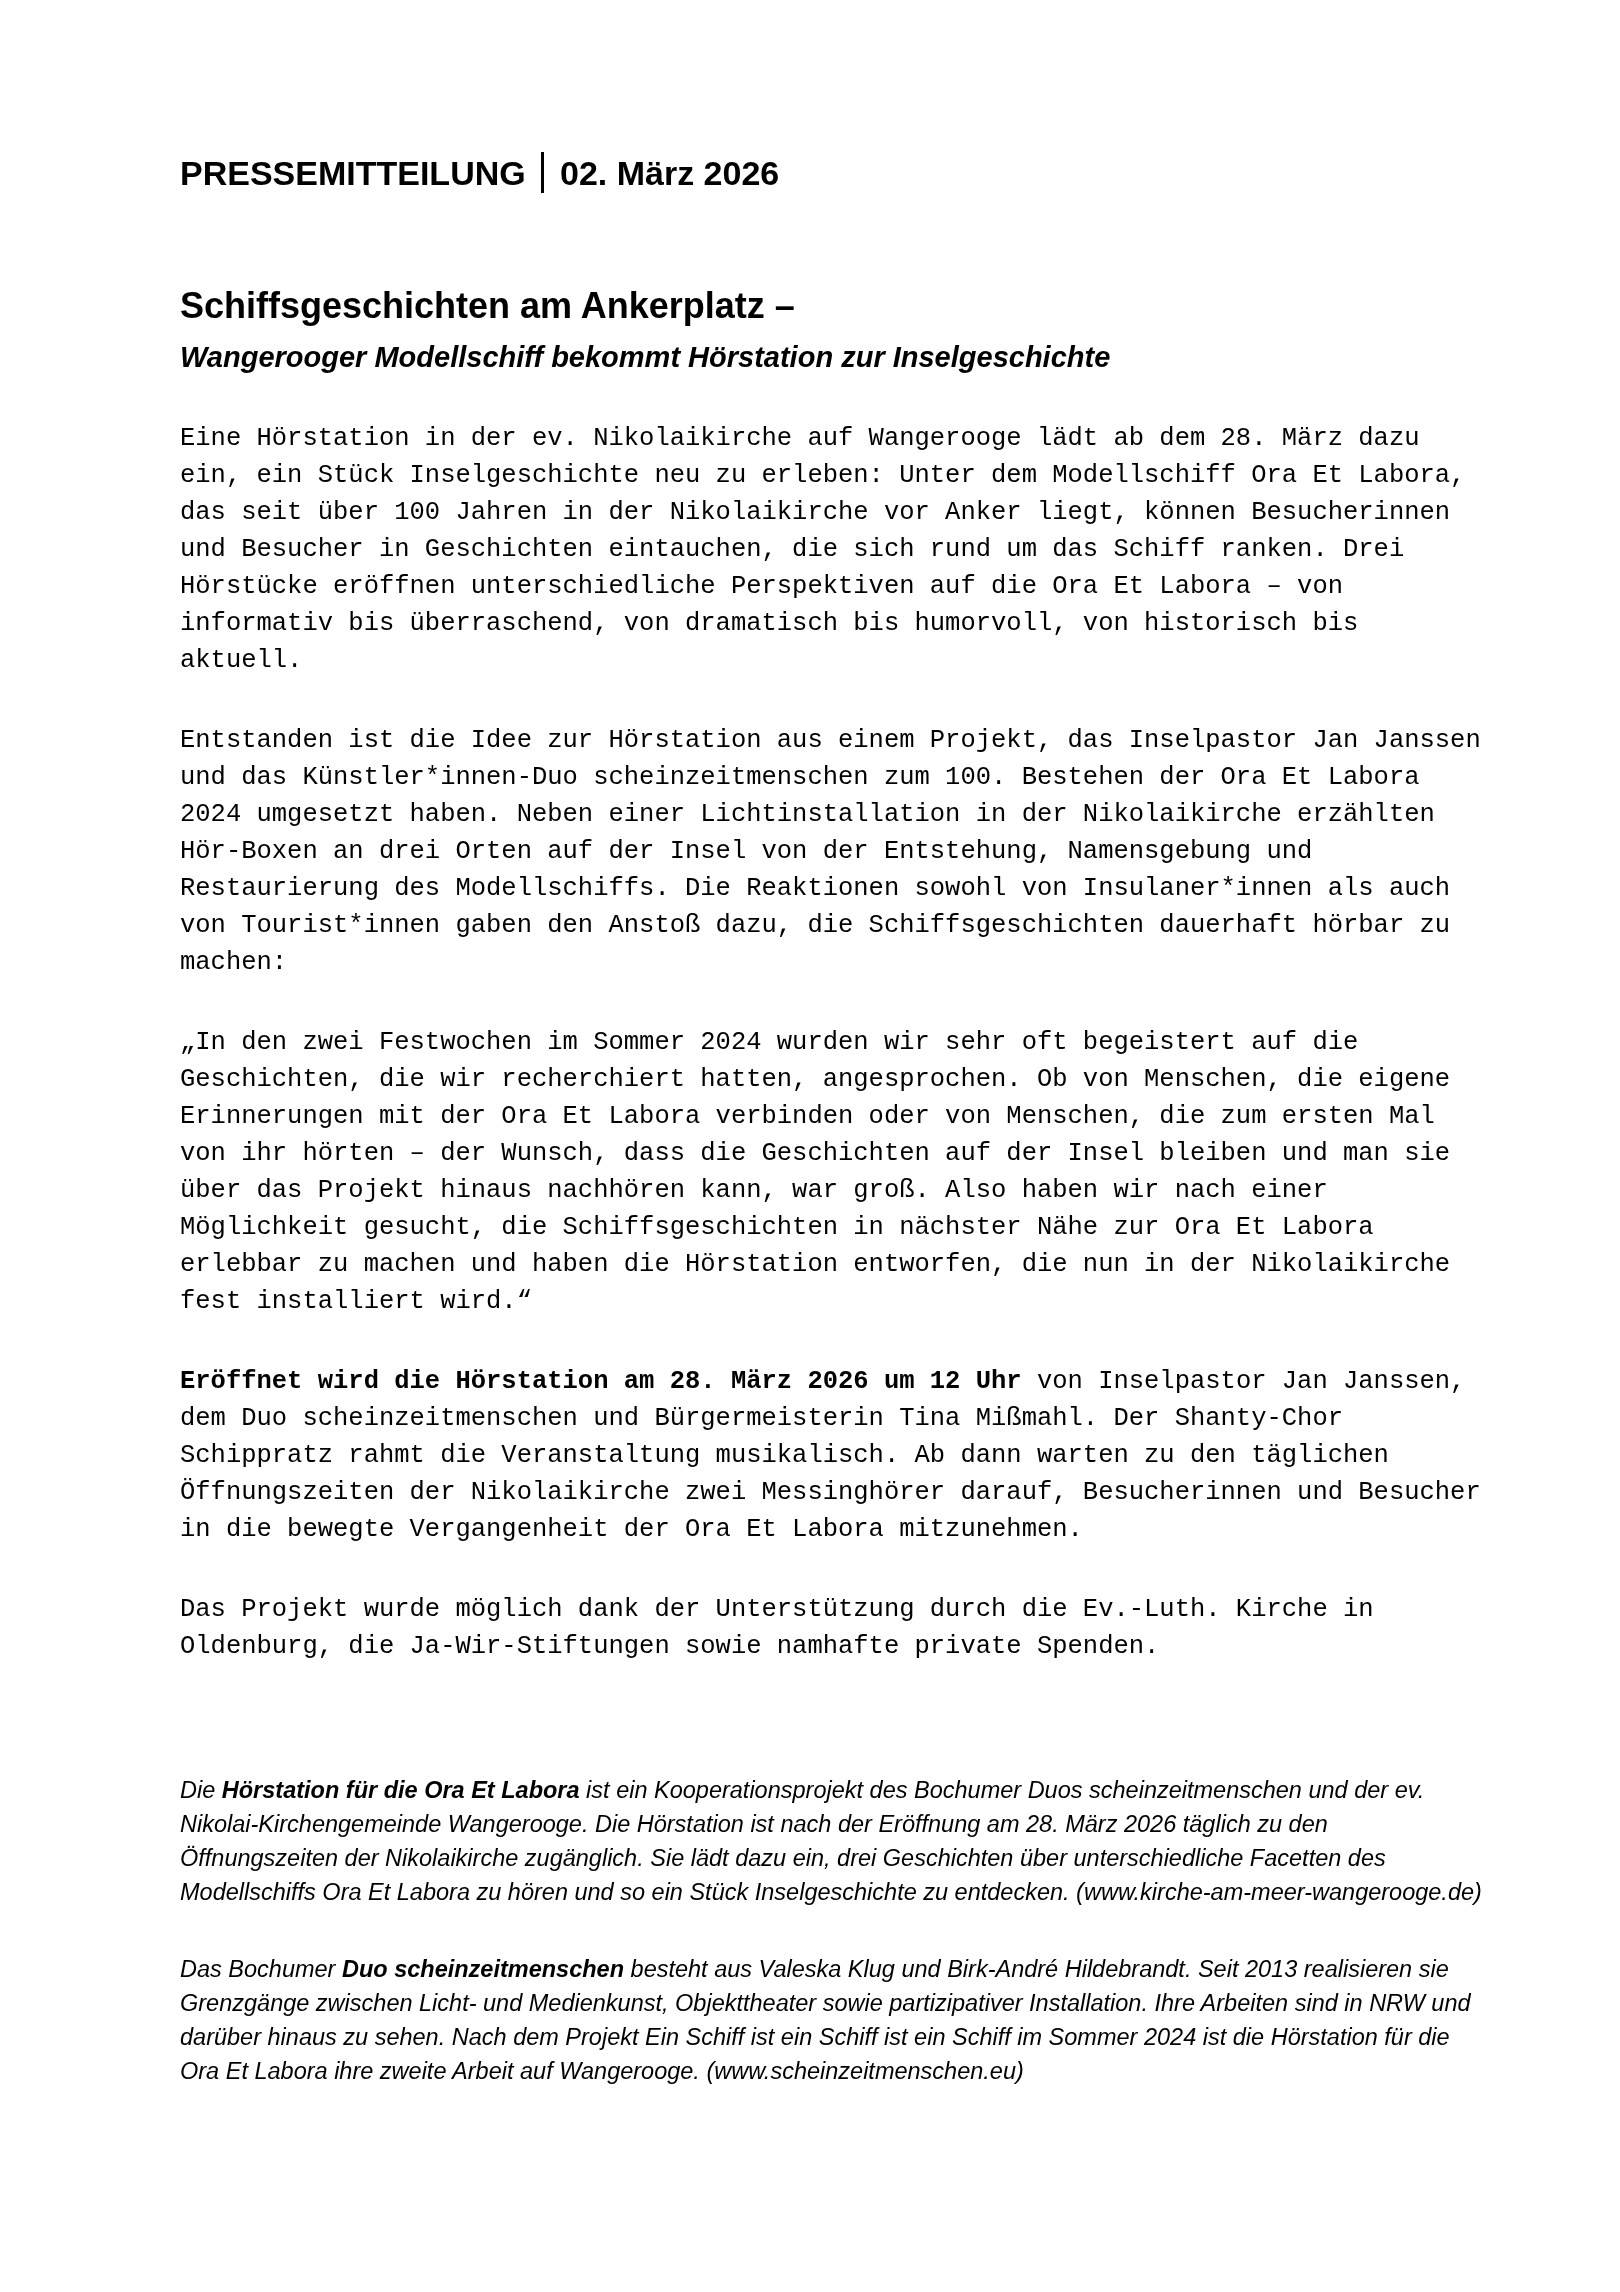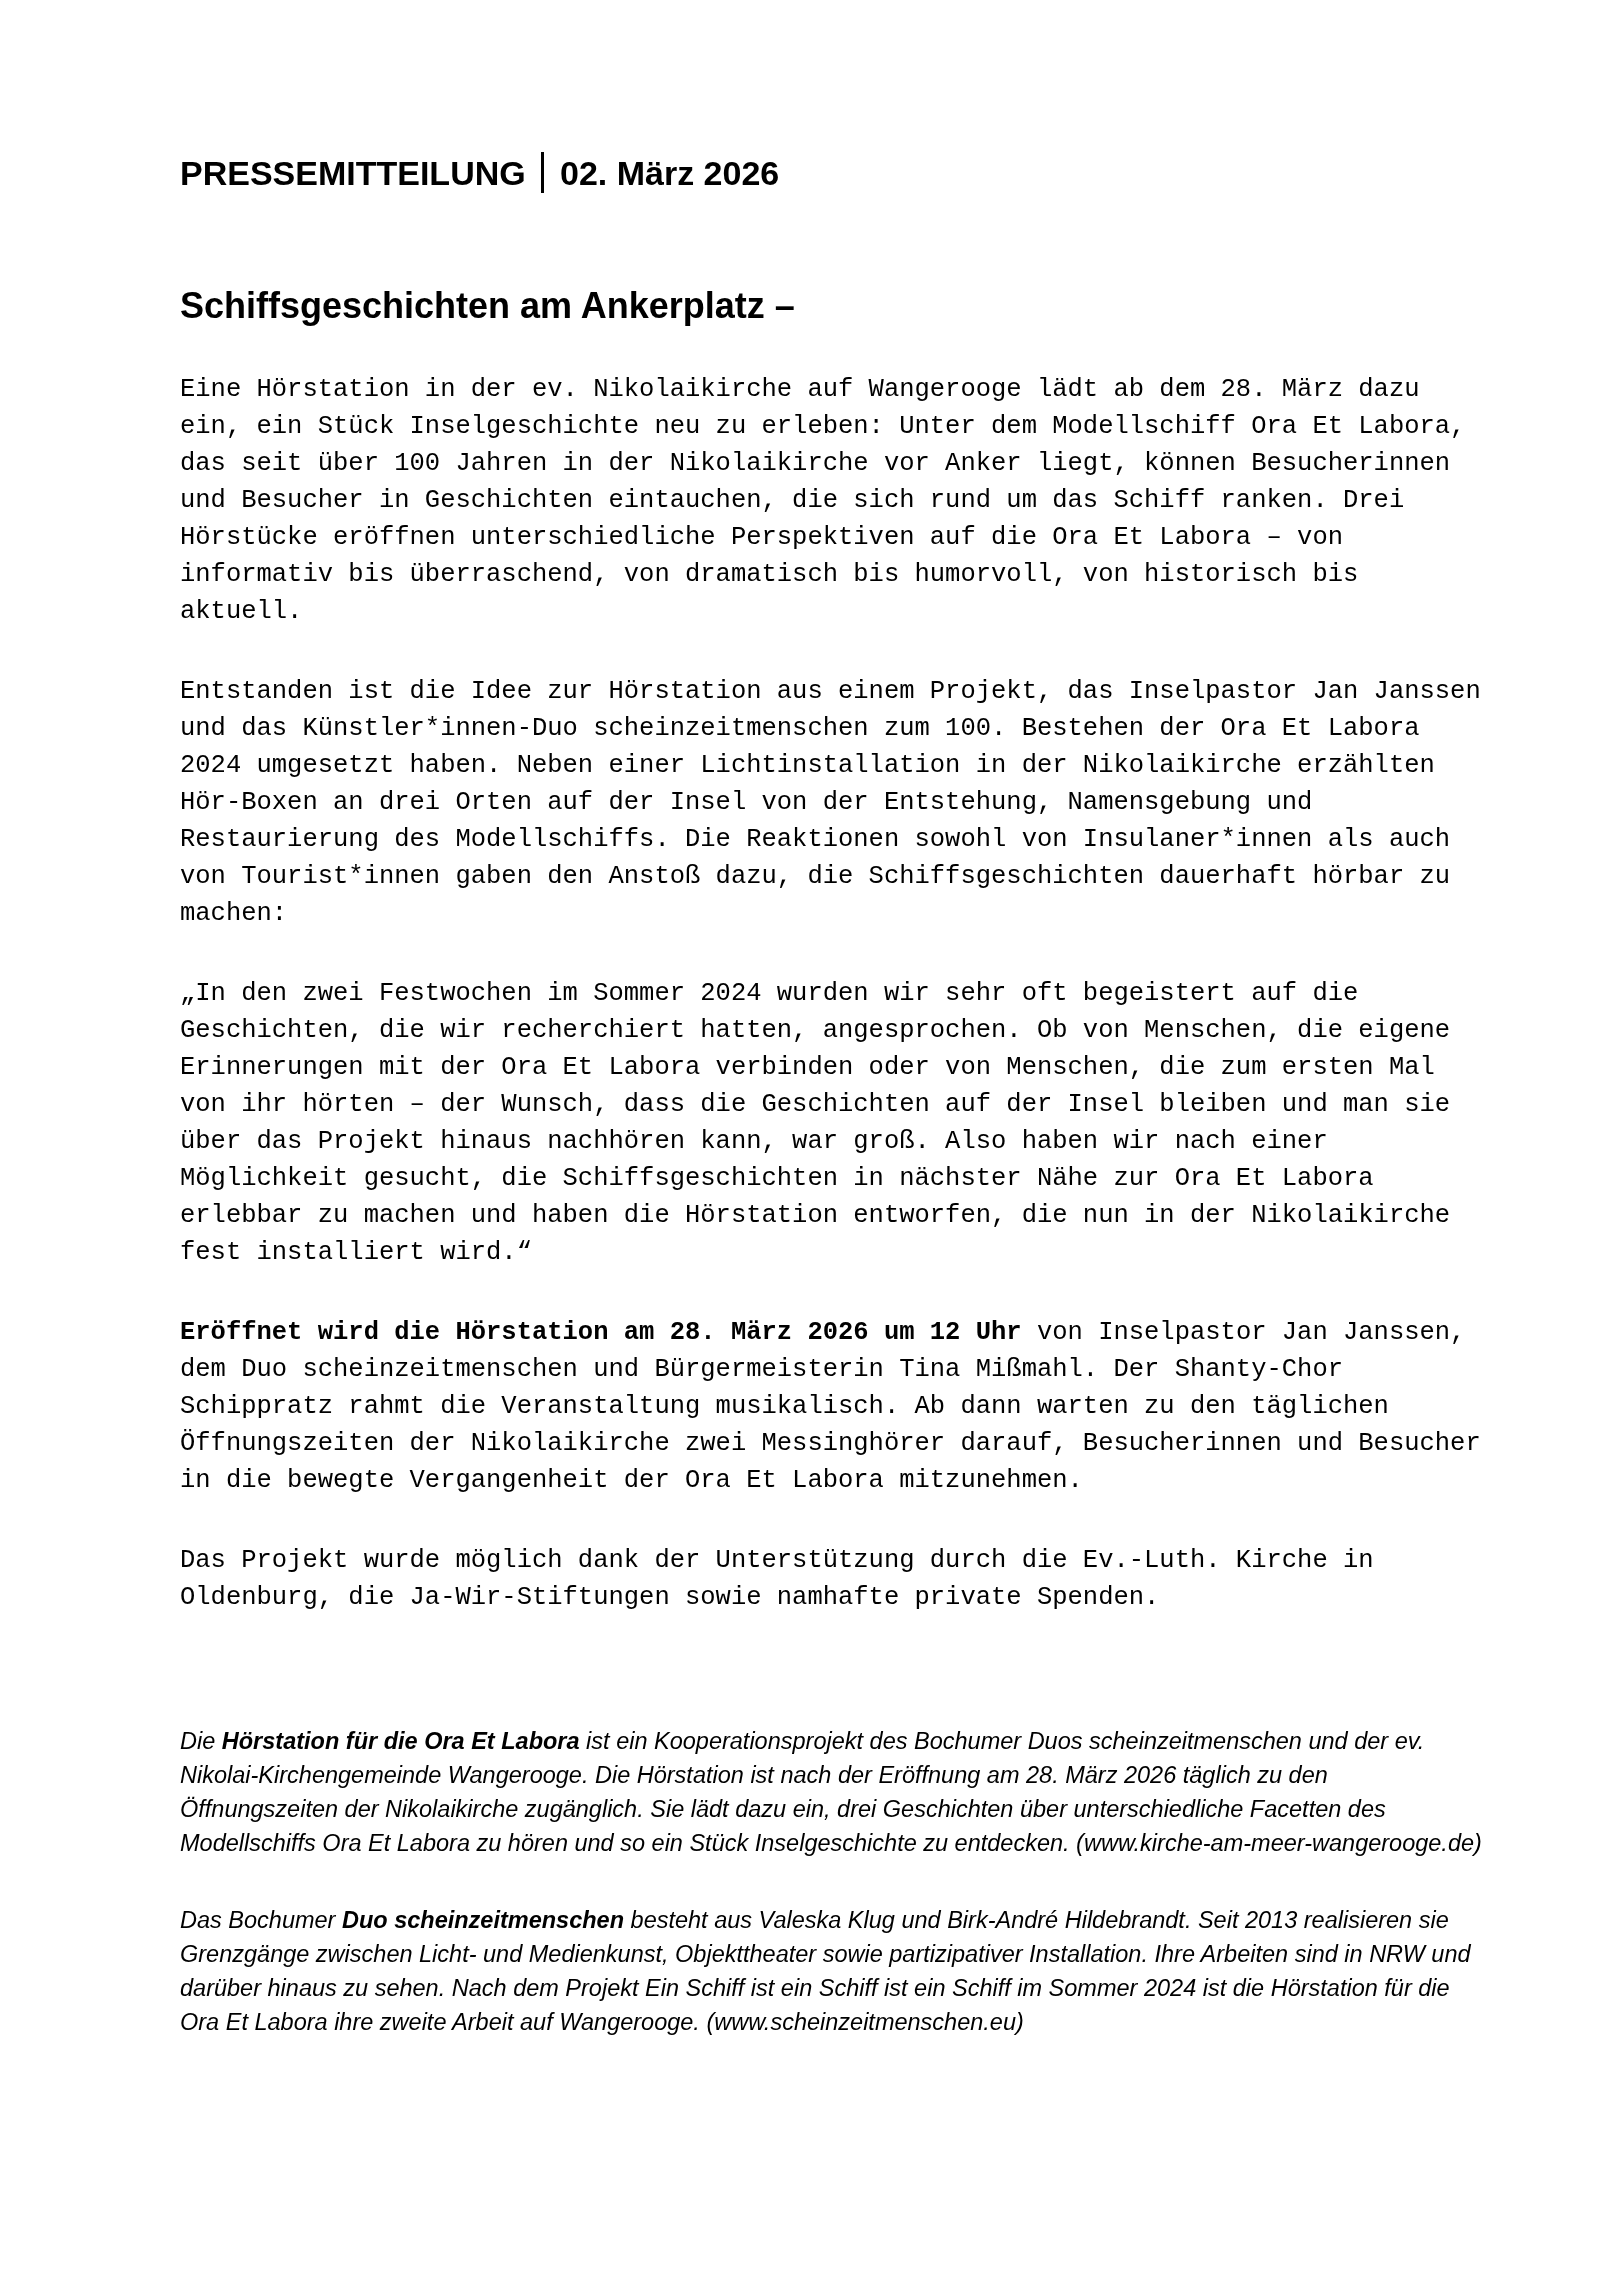--- a/index.html
+++ b/index.html
@@ -88,20 +88,21 @@
 <body>
 
 <div class="page">
   <div class="content">
 
     <div class="header-line"><span>PRESSEMITTEILUNG</span><span class="header-sep"></span><span>02. März 2026</span></div>
 
 
     <h1 class="headline">Schiffsgeschichten am Ankerplatz –</h1>
 
+    <h2 class="subheadline">Wangerooger Modellschiff bekommt Hörstation zur Inselgeschichte</h2>
 
     <p class="body">Eine Hörstation in der ev. Nikolaikirche auf Wangerooge lädt ab dem 28. März dazu ein, ein Stück Inselgeschichte neu zu erleben: Unter dem Modellschiff Ora Et Labora, das seit über 100 Jahren in der Nikolaikirche vor Anker liegt, können Besucherinnen und Besucher in Geschichten eintauchen, die sich rund um das Schiff ranken. Drei Hörstücke eröffnen unterschiedliche Perspektiven auf die Ora Et Labora – von informativ bis überraschend, von dramatisch bis humorvoll, von historisch bis aktuell.</p>
 
     <p class="body">Entstanden ist die Idee zur Hörstation aus einem Projekt, das Inselpastor Jan Janssen und das Künstler*innen-Duo scheinzeitmenschen zum 100. Bestehen der Ora Et Labora 2024 umgesetzt haben. Neben einer Lichtinstallation in der Nikolaikirche erzählten Hör-Boxen an drei Orten auf der Insel von der Entstehung, Namensgebung und Restaurierung des Modellschiffs. Die Reaktionen sowohl von Insulaner*innen als auch von Tourist*innen gaben den Anstoß dazu, die Schiffsgeschichten dauerhaft hörbar zu machen:</p>
 
     <p class="body">„In den zwei Festwochen im Sommer 2024 wurden wir sehr oft begeistert auf die Geschichten, die wir recherchiert hatten, angesprochen. Ob von Menschen, die eigene Erinnerungen mit der Ora Et Labora verbinden oder von Menschen, die zum ersten Mal von ihr hörten – der Wunsch, dass die Geschichten auf der Insel bleiben und man sie über das Projekt hinaus nachhören kann, war groß. Also haben wir nach einer Möglichkeit gesucht, die Schiffsgeschichten in nächster Nähe zur Ora Et Labora erlebbar zu machen und haben die Hörstation entworfen, die nun in der Nikolaikirche fest installiert wird.“</p>
 
     <p class="body"><strong>Eröffnet wird die Hörstation am 28. März 2026 um 12 Uhr</strong><span> von Inselpastor Jan Janssen, dem Duo scheinzeitmenschen und Bürgermeisterin Tina Mißmahl. Der Shanty-Chor Schippratz rahmt die Veranstaltung musikalisch. Ab dann warten zu den täglichen Öffnungszeiten der Nikolaikirche zwei Messinghörer darauf, Besucherinnen und Besucher in die bewegte Vergangenheit der Ora Et Labora mitzunehmen.</span></p>
 
     <p class="body">Das Projekt wurde möglich dank der Unterstützung durch die Ev.-Luth. Kirche in Oldenburg, die Ja-Wir-Stiftungen sowie namhafte private Spenden.</p>

